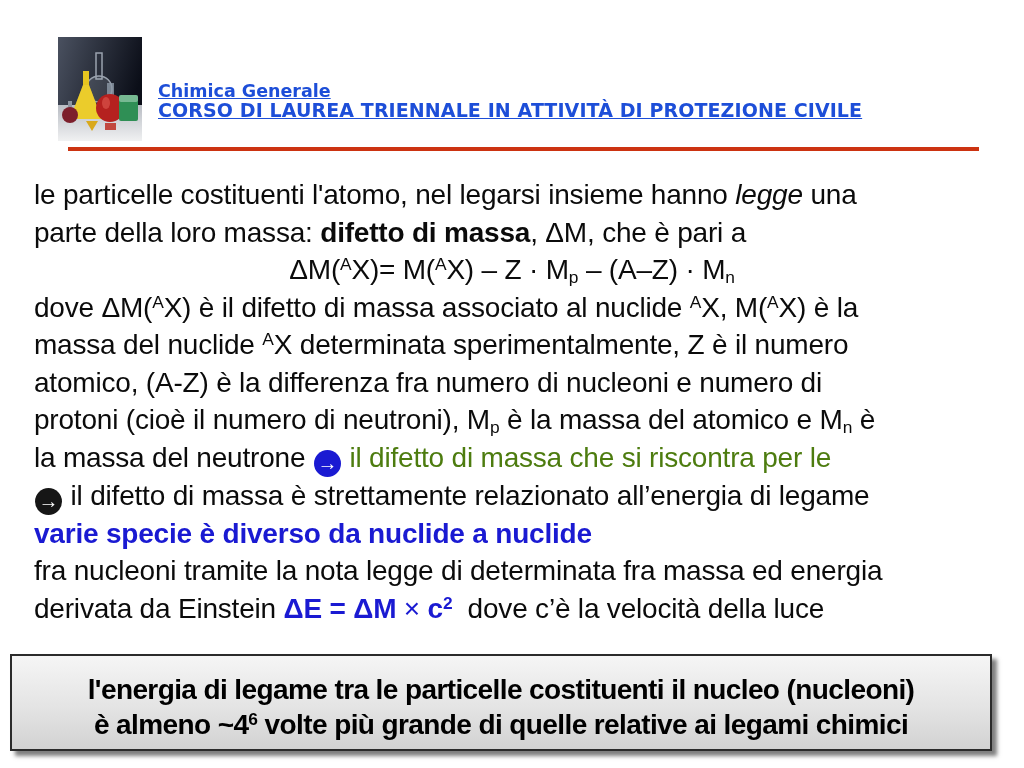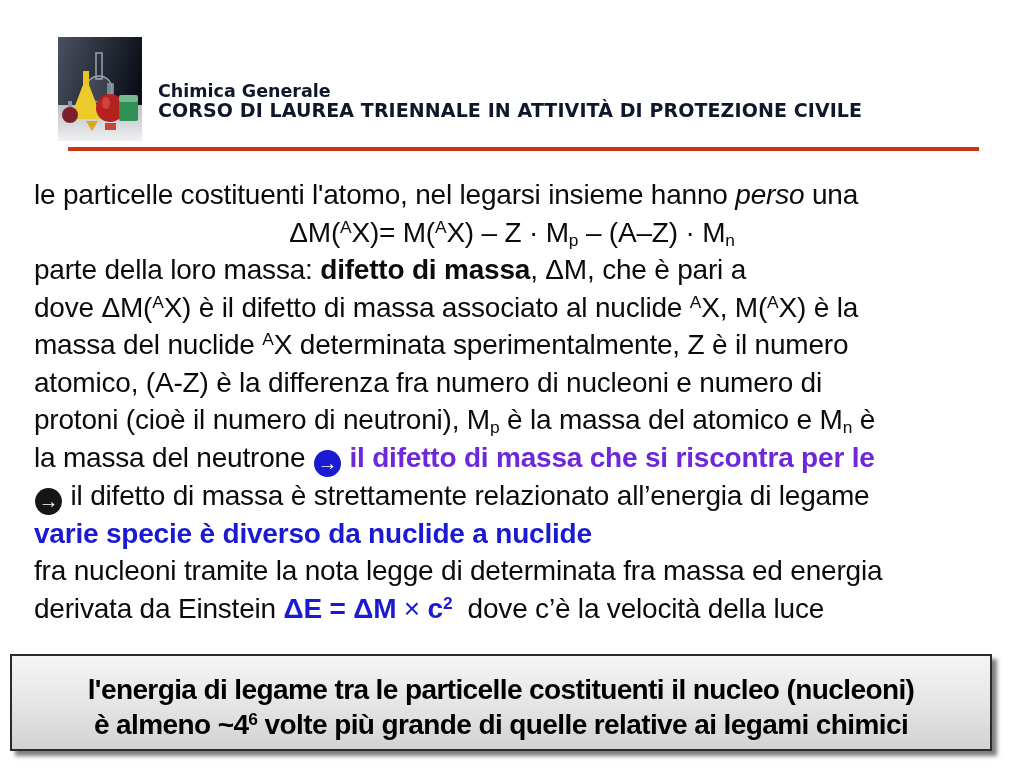--- a/index.html
+++ b/index.html
@@ -67,36 +67,36 @@
       <ellipse cx="48" cy="66" rx="4" ry="6" fill="#d8524a" opacity="0.7"></ellipse>
       <rect x="61" y="58" width="19" height="26" rx="2" fill="#2f8f55"></rect>
       <rect x="61" y="58" width="19" height="7" rx="2" fill="#bfe3cf" opacity="0.5"></rect>
       <rect x="10" y="64" width="4" height="8" fill="#8d96a2"></rect>
       <circle cx="12" cy="78" r="8" fill="#7c1f2c"></circle>
       <polygon points="28,84 40,84 34,94" fill="#d9a91c"></polygon>
       <rect x="47" y="86" width="11" height="7" fill="#c2483f"></rect>
     </svg>
   </div>
 
-  <div class="header" style="color: #0f172a;">
+  <div class="header" style="color: #1d4ed8; text-decoration: underline;">
     <div class="header-title">Chimica Generale</div>
     <div class="header-subtitle">CORSO DI LAUREA TRIENNALE IN ATTIVITÀ DI PROTEZIONE CIVILE</div>
   </div>
 
   <div class="rule" style="background: rgb(204, 51, 17);"></div>
 
   <div class="body-text" id="body-text">
-      <div class="line"><span>le particelle costituenti l'atomo, nel legarsi insieme hanno </span><span class="seg-italic">perso</span><span> una</span></div>
+      <div class="line"><span>le particelle costituenti l'atomo, nel legarsi insieme hanno </span><span class="seg-italic">legge</span><span> una</span></div>
+      <div class="line"><span>parte della loro massa: </span><span class="seg-bold">difetto di massa</span><span>, ΔM, che è pari a</span></div>
       <div class="line align-center"><span>ΔM(</span><span class="seg-sup">A</span><span>X)= M(</span><span class="seg-sup">A</span><span>X) – Z · M</span><span class="seg-sub">p</span><span> – (A–Z) · M</span><span class="seg-sub">n</span></div>
-      <div class="line"><span>parte della loro massa: </span><span class="seg-bold">difetto di massa</span><span>, ΔM, che è pari a</span></div>
       <div class="line"><span>dove ΔM(</span><span class="seg-sup">A</span><span>X) è il difetto di massa associato al nuclide </span><span class="seg-sup">A</span><span>X, M(</span><span class="seg-sup">A</span><span>X) è la</span></div>
       <div class="line"><span>massa del nuclide </span><span class="seg-sup">A</span><span>X determinata sperimentalmente, Z è il numero</span></div>
       <div class="line"><span>atomico, (A-Z) è la differenza fra numero di nucleoni e numero di</span></div>
       <div class="line"><span>protoni (cioè il numero di neutroni), M</span><span class="seg-sub">p</span><span> è la massa del atomico e M</span><span class="seg-sub">n</span><span> è</span></div>
-      <div class="line"><span>la massa del neutrone </span><span class="arrow-disc" style="background: rgb(26, 26, 210);">→</span><span class="seg-bluebold" style="color: #6d28d9; font-weight: bold;"> il difetto di massa che si riscontra per le</span></div>
+      <div class="line"><span>la massa del neutrone </span><span class="arrow-disc" style="background: rgb(26, 26, 210);">→</span><span class="seg-bluebold" style="color: #4d7c0f; font-weight: normal;"> il difetto di massa che si riscontra per le</span></div>
       <div class="line"><span class="arrow-disc" style="background: rgb(22, 22, 22);">→</span><span> il difetto di massa è strettamente relazionato all’energia di legame</span></div>
       <div class="line"><span class="seg-bluebold" style="color: rgb(26, 26, 210); font-weight: bold;">varie specie è diverso da nuclide a nuclide</span></div>
       <div class="line"><span>fra nucleoni tramite la nota legge di determinata fra massa ed energia</span></div>
       <div class="line"><span>derivata da Einstein </span><span class="seg-bluebold" style="color: rgb(26, 26, 210); font-weight: bold;">ΔE = ΔM</span><span class="seg-blue" style="color: rgb(26, 26, 210);"> × </span><span class="seg-bluebold" style="color: rgb(26, 26, 210); font-weight: bold;">c</span><span class="seg-bluebold seg-sup" style="color: rgb(26, 26, 210); font-weight: bold;">2</span><span>  dove c’è la velocità della luce</span></div>
     </div>
 
   <div class="footer-box" id="footer-box">
       <div class="line"><span>l'energia di legame tra le particelle costituenti il nucleo (nucleoni)</span></div>
       <div class="line"><span>è almeno ~4</span><span class="seg-sup">6</span><span> volte più grande di quelle relative ai legami chimici</span></div>
     </div>

